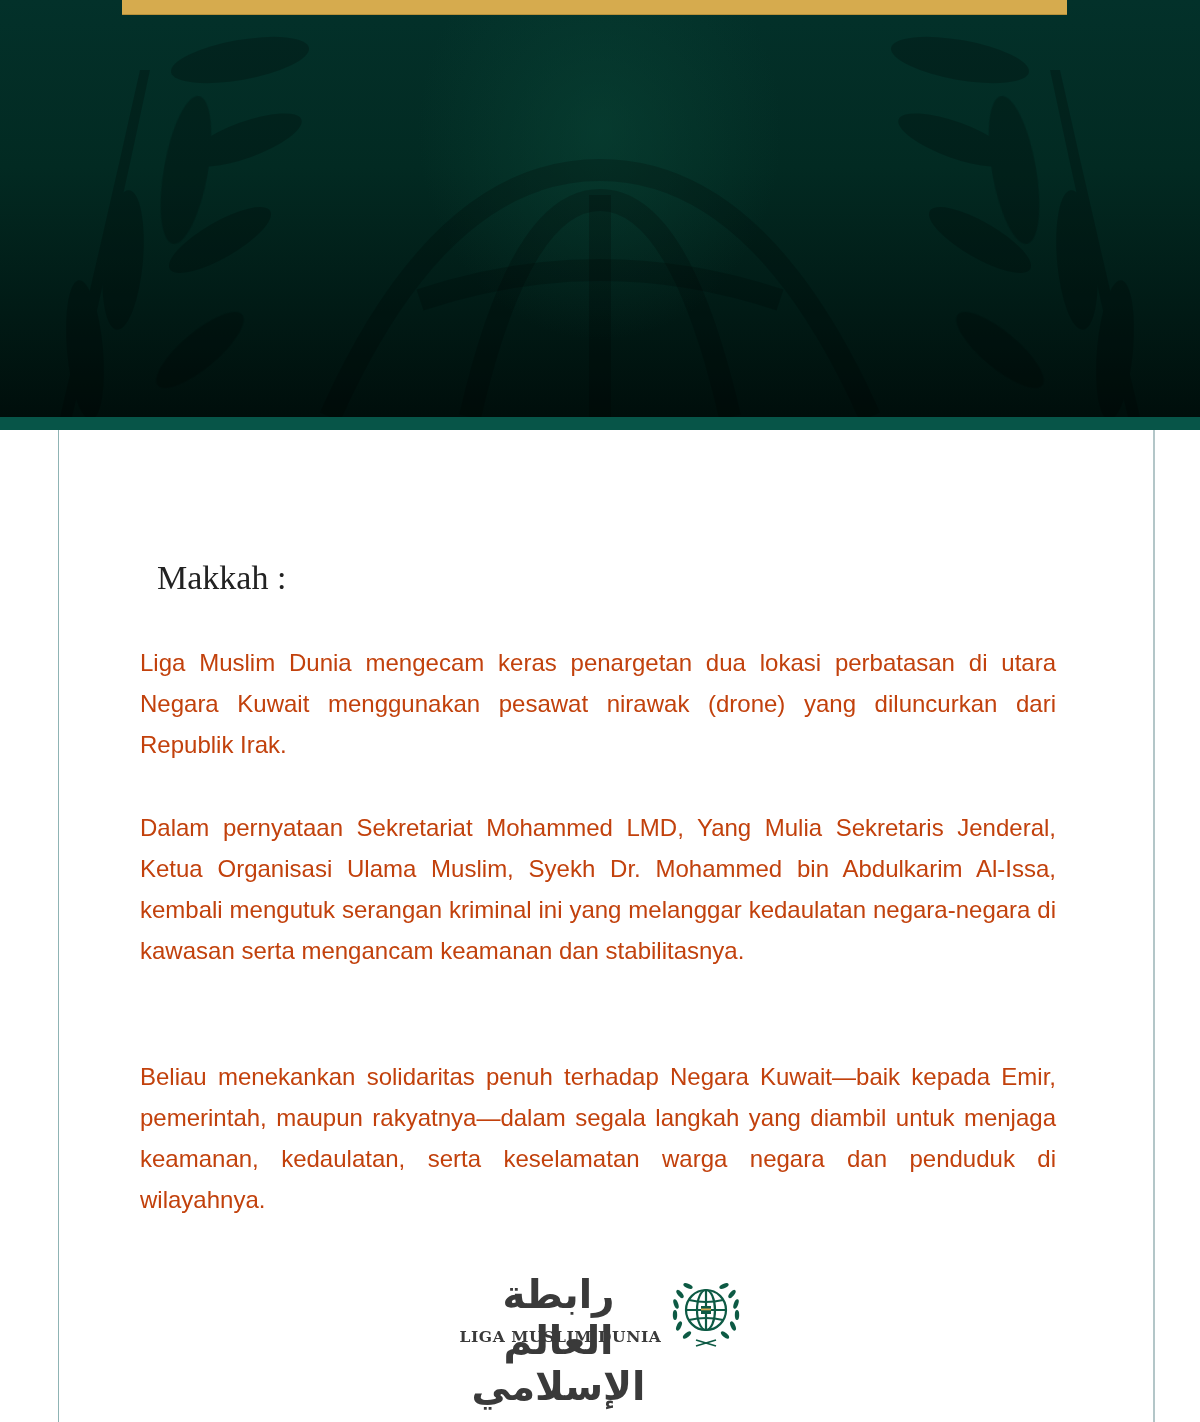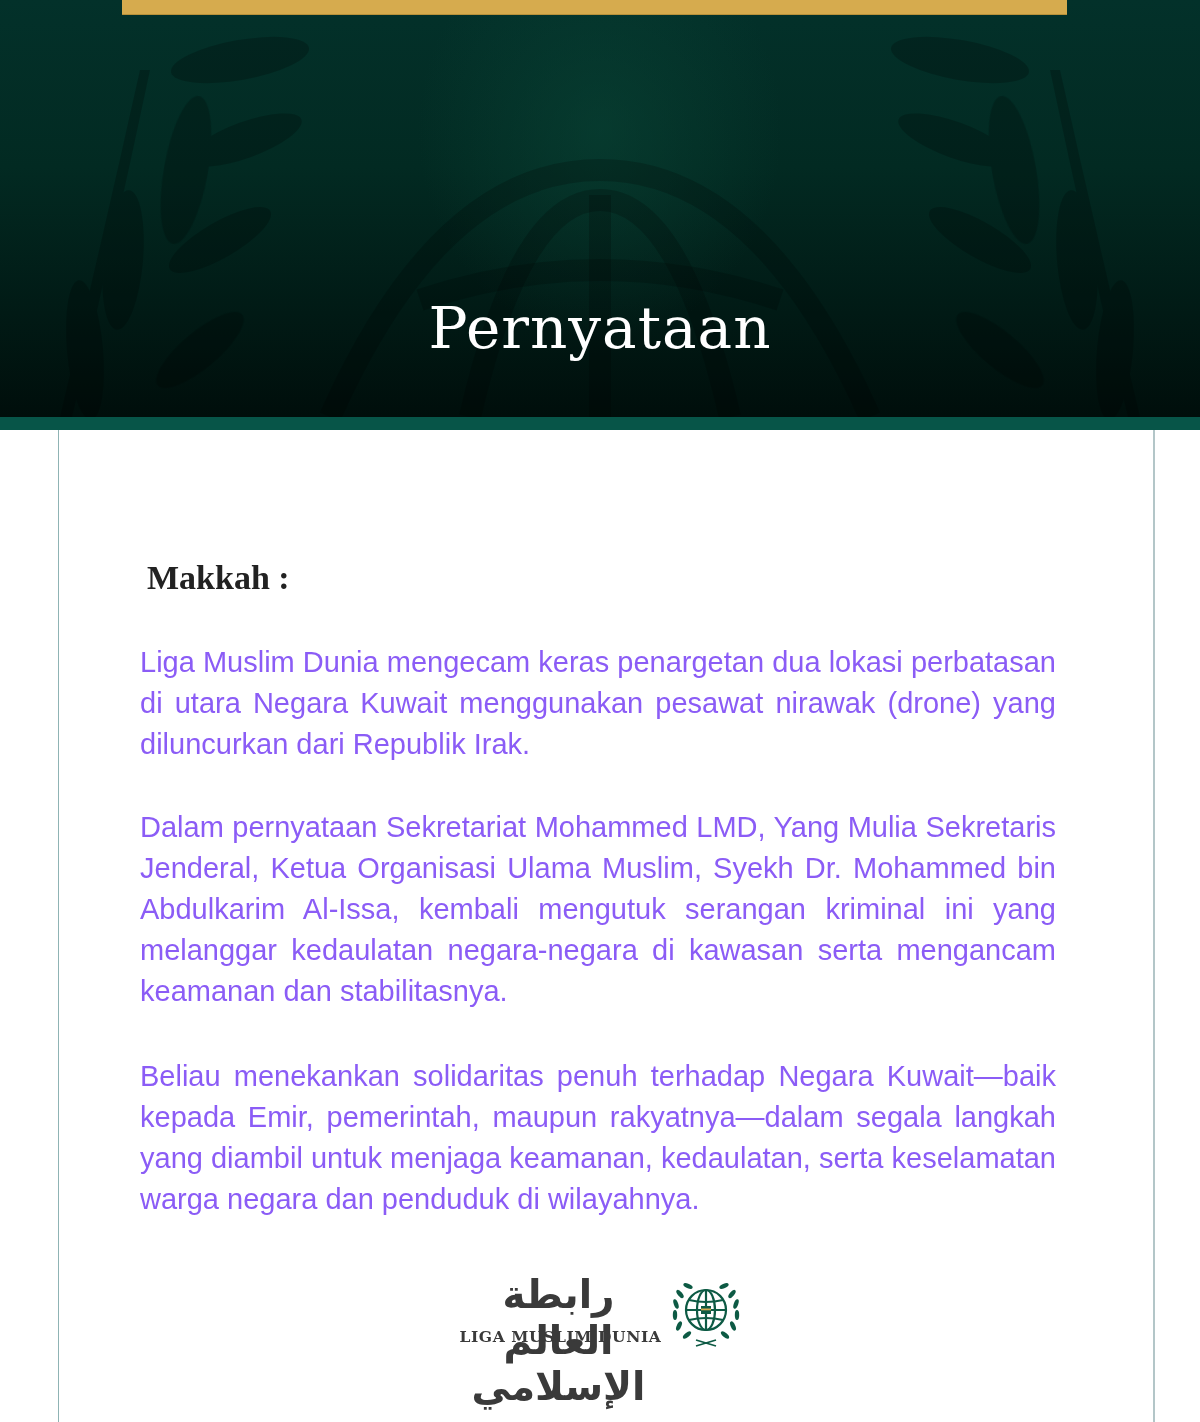--- a/index.html
+++ b/index.html
@@ -25,27 +25,27 @@
     position: absolute; left: 0; top: 417px; width: 1200px; height: 13px; background: #075548;
   }
   .frame-line-left {
     position: absolute; left: 58px; top: 430px; width: 1px; height: 992px; background: #8fb3b4;
   }
   .frame-line-right {
     position: absolute; left: 1153px; top: 430px; width: 2px; height: 992px; background: #b3c6c8;
   }
 
   .dateline {
-    position: absolute; left: 147px; top: 559px;
-    font-family: "Liberation Serif", serif; font-weight: bold; font-size: 34px; color: #222222;
+    position: absolute; left: 157px; top: 559px;
+    font-family: "Liberation Serif", serif; font-weight: normal; font-size: 34px; color: #222222;
   }
   .body-text {
     position: absolute; left: 140px; width: 916px;
-    font-family: "Liberation Sans", sans-serif; font-size: 29px; line-height: 41px;
-    color: #8b5cf6; text-align: justify; margin: 0;
+    font-family: "Liberation Sans", sans-serif; font-size: 24px; line-height: 41px;
+    color: #c2410c; text-align: justify; margin: 0;
   }
   .p1 { top: 642px; }
   .p2 { top: 807px; }
   .p3 { top: 1056px; }
 
   .logo {
     position: absolute; left: 456px; top: 1272px; width: 290px; height: 80px;
   }
   .logo-arabic {
     position: absolute; left: 0; top: 0; width: 205px; height: 46px;
@@ -86,21 +86,20 @@
     </g>
     <g fill="none" stroke="#000000" stroke-opacity="0.2" stroke-width="22">
 
       <path d="M330 417 Q440 170 600 170 Q760 170 870 417"></path>
       <path d="M470 417 Q520 200 600 200 Q680 200 730 417"></path>
       <path d="M600 195 L600 417"></path>
       <path d="M420 300 Q600 240 780 300"></path>
     </g>
   </svg>
   <div class="gold-bar"></div>
-  <div class="header-title">Pernyataan</div>
 </div>
 <div class="teal-band"></div>
 <div class="frame-line-left"></div>
 <div class="frame-line-right"></div>
 
 <div class="dateline">Makkah :</div>
 
 <p class="body-text p1">Liga Muslim Dunia mengecam keras penargetan dua lokasi perbatasan di utara Negara Kuwait menggunakan pesawat nirawak (drone) yang diluncurkan dari Republik Irak.</p>
 <p class="body-text p2">Dalam pernyataan Sekretariat Mohammed LMD, Yang Mulia Sekretaris Jenderal, Ketua Organisasi Ulama Muslim, Syekh Dr. Mohammed bin Abdulkarim Al-Issa, kembali mengutuk serangan kriminal ini yang melanggar kedaulatan negara-negara di kawasan serta mengancam keamanan dan stabilitasnya.</p>
 <p class="body-text p3">Beliau menekankan solidaritas penuh terhadap Negara Kuwait—baik kepada Emir, pemerintah, maupun rakyatnya—dalam segala langkah yang diambil untuk menjaga keamanan, kedaulatan, serta keselamatan warga negara dan penduduk di wilayahnya.</p>

